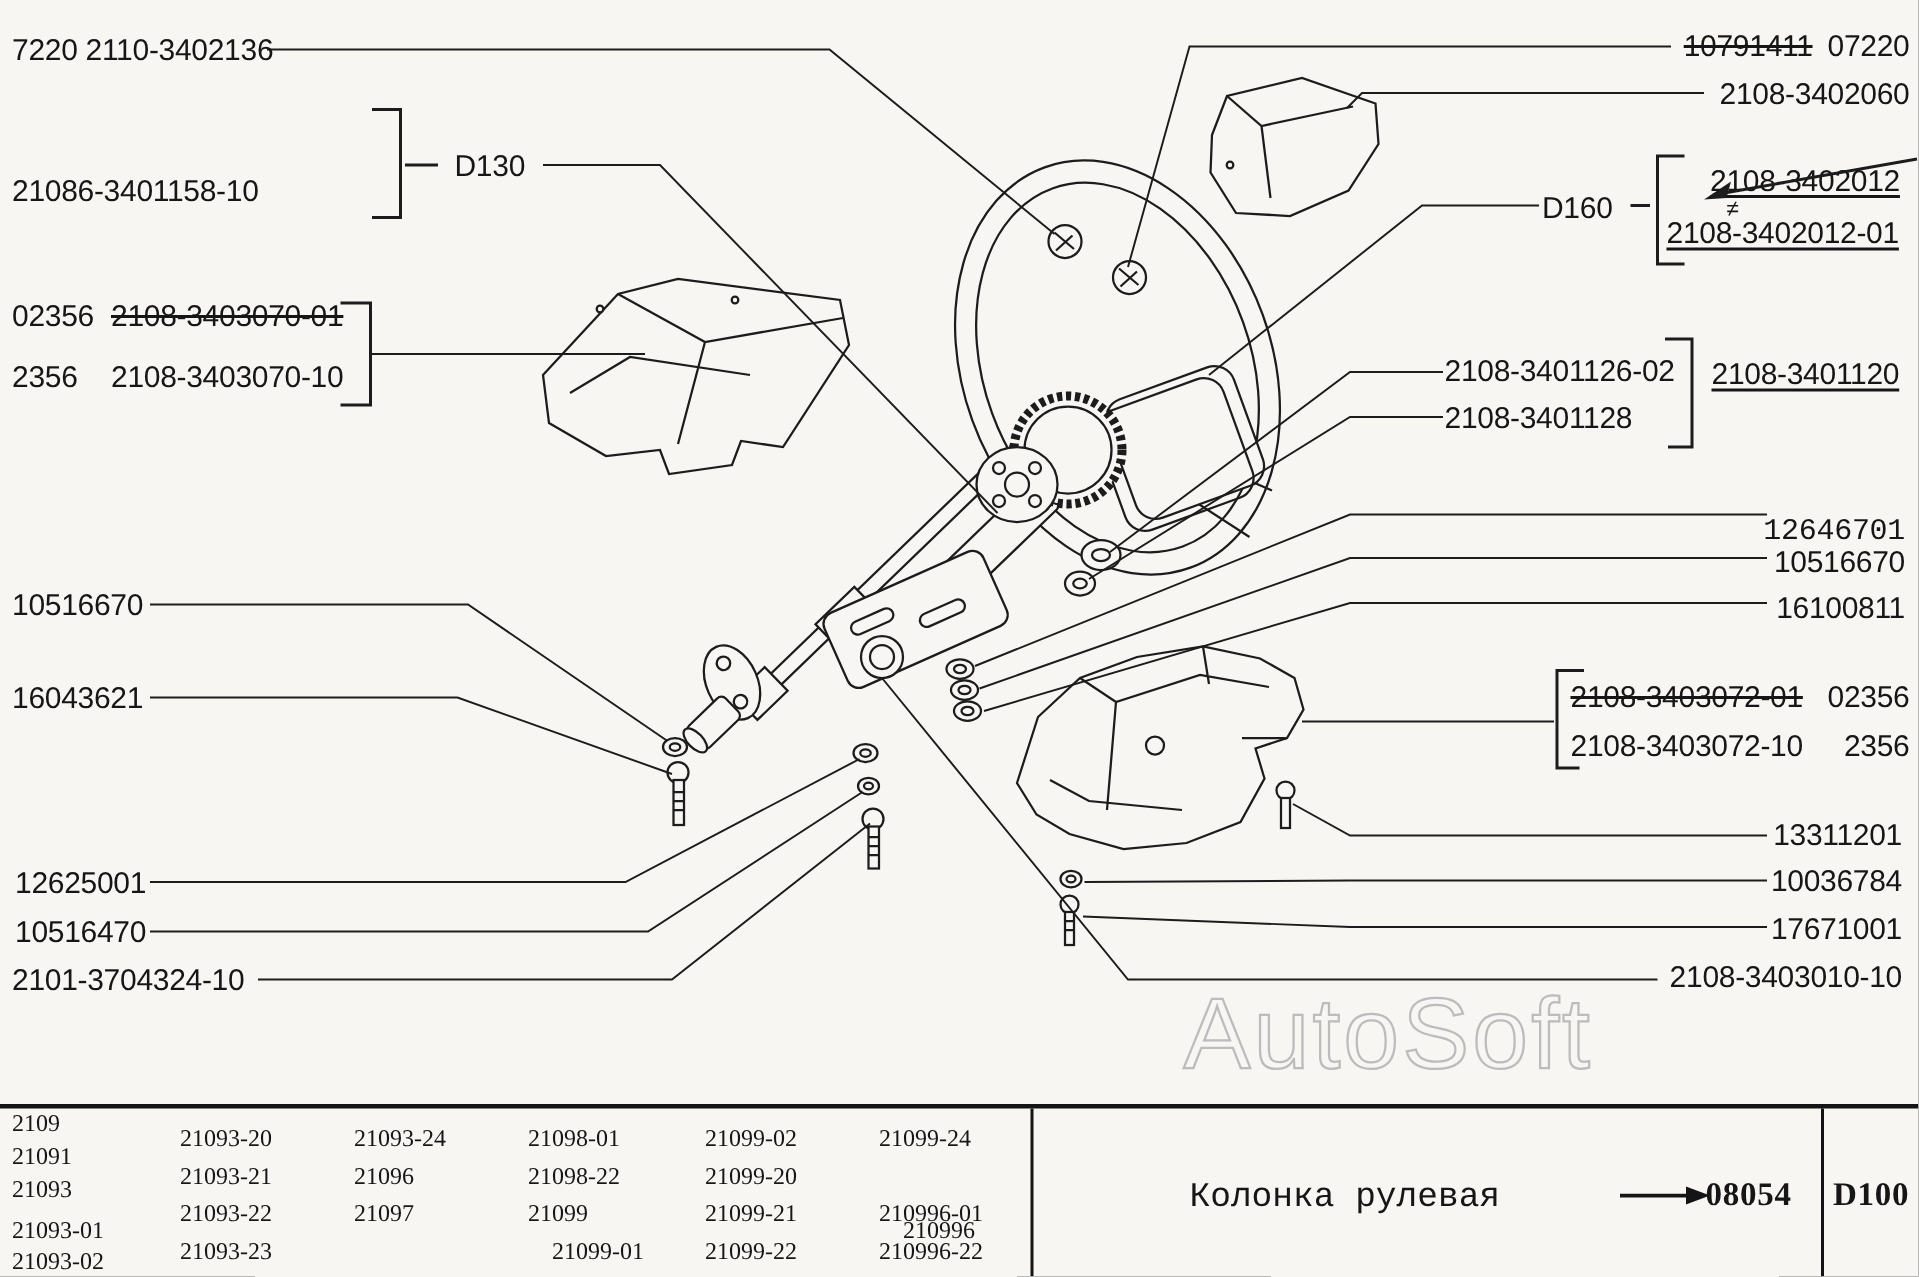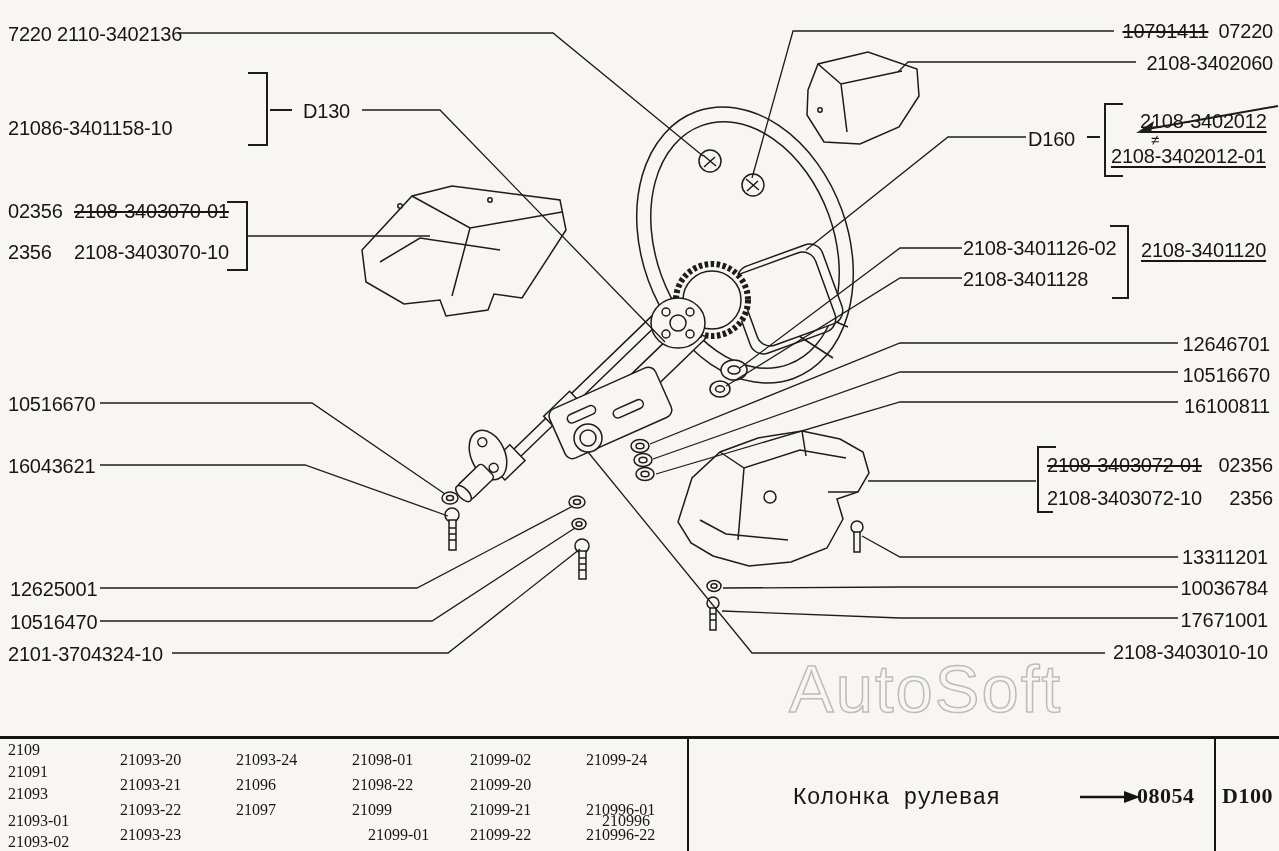--- a/index.html
+++ b/index.html
@@ -236,21 +236,21 @@
 
   <div class="lbl" style="left:1028px;top:128px;">D160</div>
   <div class="lbl un" style="left:1140px;top:110px;">2108-3402012</div>
   <div class="lbl neq" style="left:1151px;top:132px;">≠</div>
   <div class="lbl un" style="left:1111px;top:145px;">2108-3402012-01</div>
 
   <div class="lbl" style="left:963px;top:237px;">2108-3401126-02</div>
   <div class="lbl un" style="left:1141px;top:239px;">2108-3401120</div>
   <div class="lbl" style="left:963px;top:268px;">2108-3401128</div>
 
-  <div class="lbl" style="right:9px;top:333px;">12646701</div>
+  <div class="lbl" style="right:9px;top:344px;font-family:Liberation Mono, monospace;">12646701</div>
   <div class="lbl" style="right:9px;top:364px;">10516670</div>
   <div class="lbl" style="right:9px;top:395px;">16100811</div>
 
   <div class="lbl pair" style="left:1047px;top:454px;">
     <span class="st">2108-3403072-01</span>
       <span>02356</span>
   </div>
   <div class="lbl pair" style="left:1047px;top:487px;">
     <span>2108-3403072-10</span>
       <span>2356</span>

